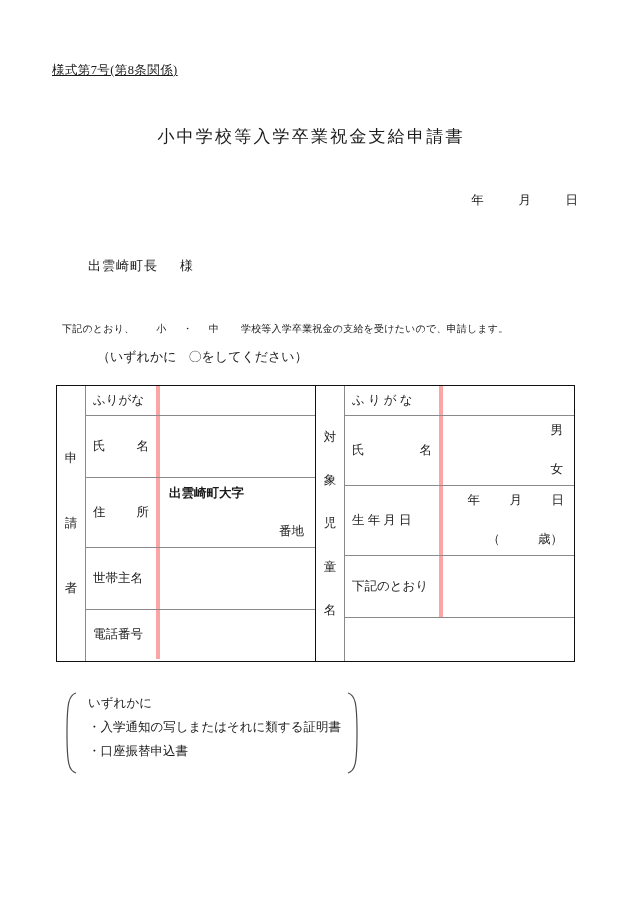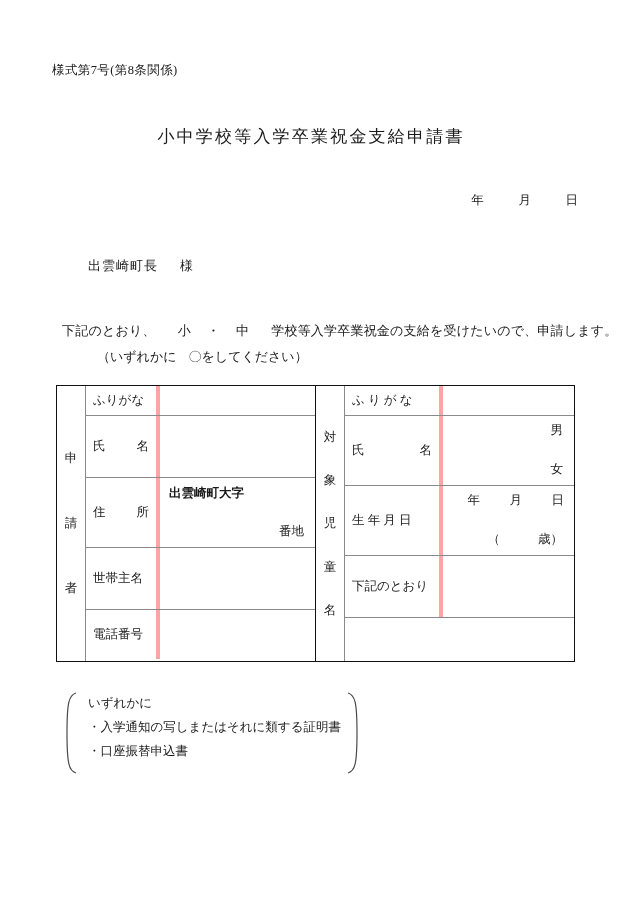--- a/index.html
+++ b/index.html
@@ -24,20 +24,21 @@
   }
 
   
   .form-number {
     position: absolute;
     left: 52px;
     top: 62px;
     font-size: 12.5px;
     letter-spacing: 0.4px;
     white-space: nowrap;
+    text-decoration: underline;
   }
 
   .doc-title {
     position: absolute;
     left: 0;
     right: 8px;
     top: 125px;
     text-align: center;
     font-size: 17px;
     letter-spacing: 2.2px;
@@ -64,21 +65,21 @@
     letter-spacing: 1px;
     white-space: nowrap;
   }
   .addressee .sama { margin-left: 22px; }
 
   
   .statement {
     position: absolute;
     left: 62px;
     top: 322px;
-    font-size: 13px;
+    font-size: 10px;
     letter-spacing: 0.2px;
     white-space: nowrap;
   }
   .statement .pick { display: inline-block; padding: 0 8px; }
   .statement .gap { display: inline-block; width: 14px; }
 
   .statement-sub {
     position: absolute;
     left: 97px;
     top: 348px;

